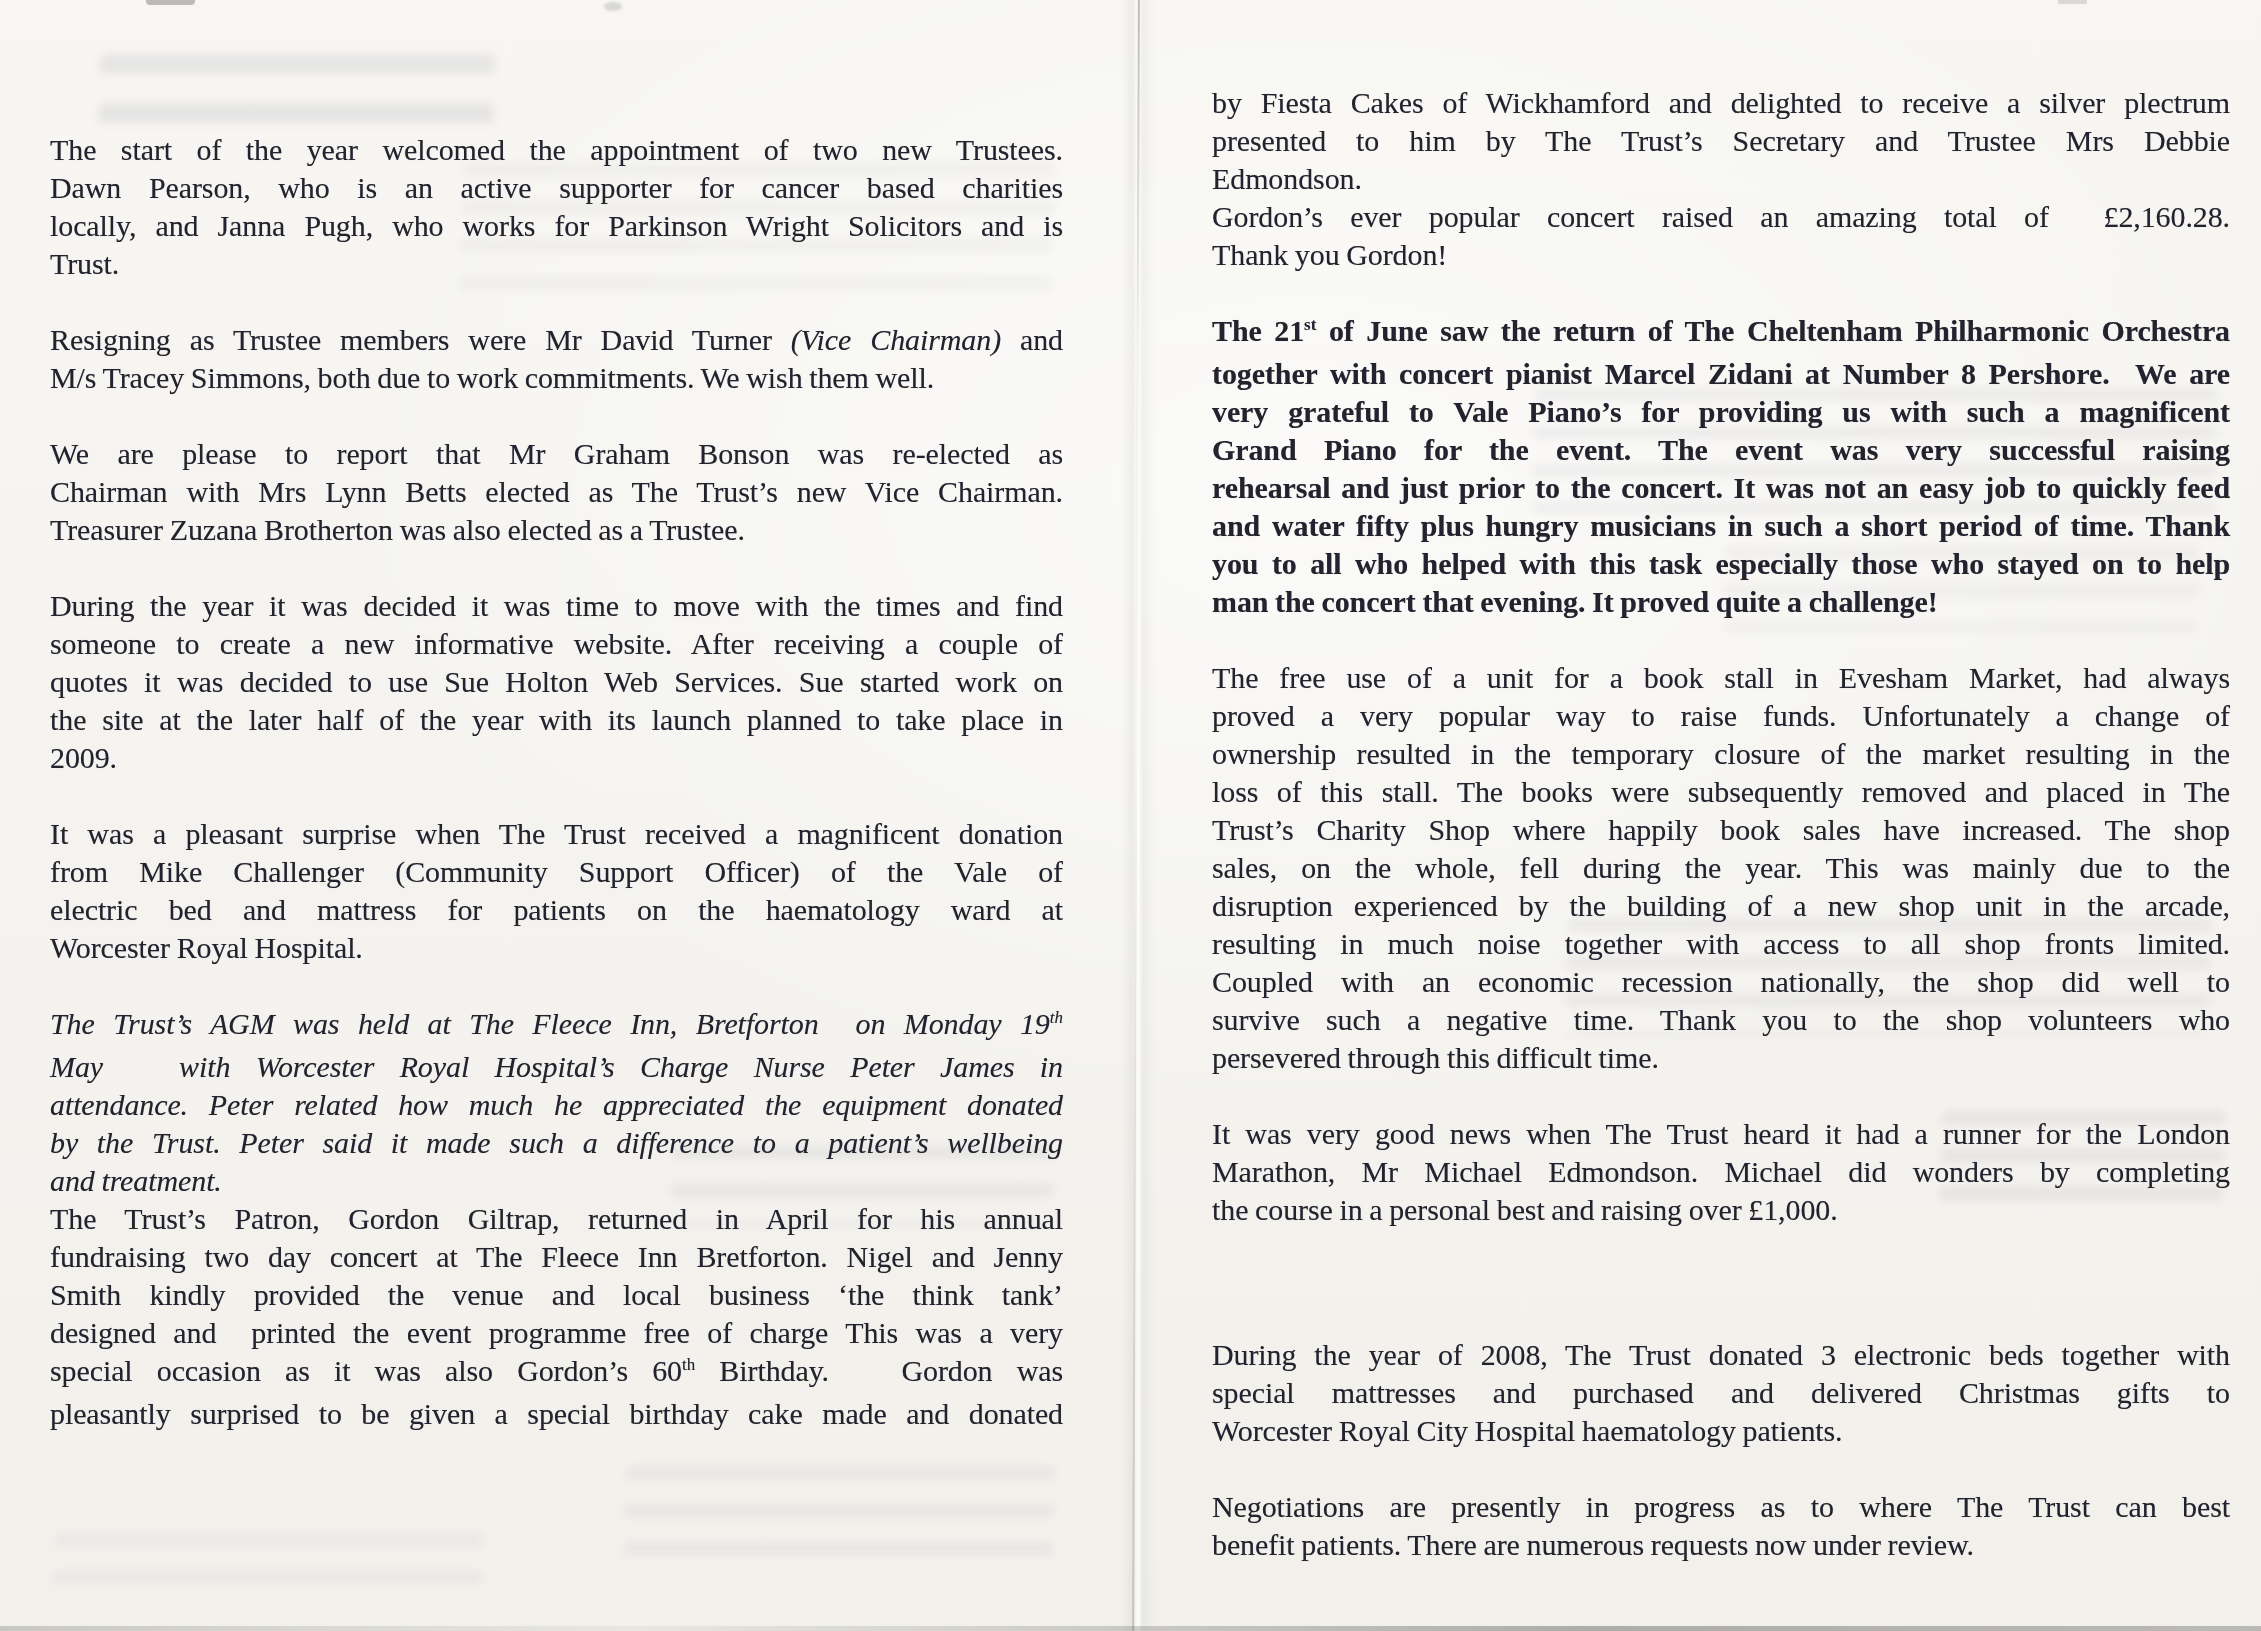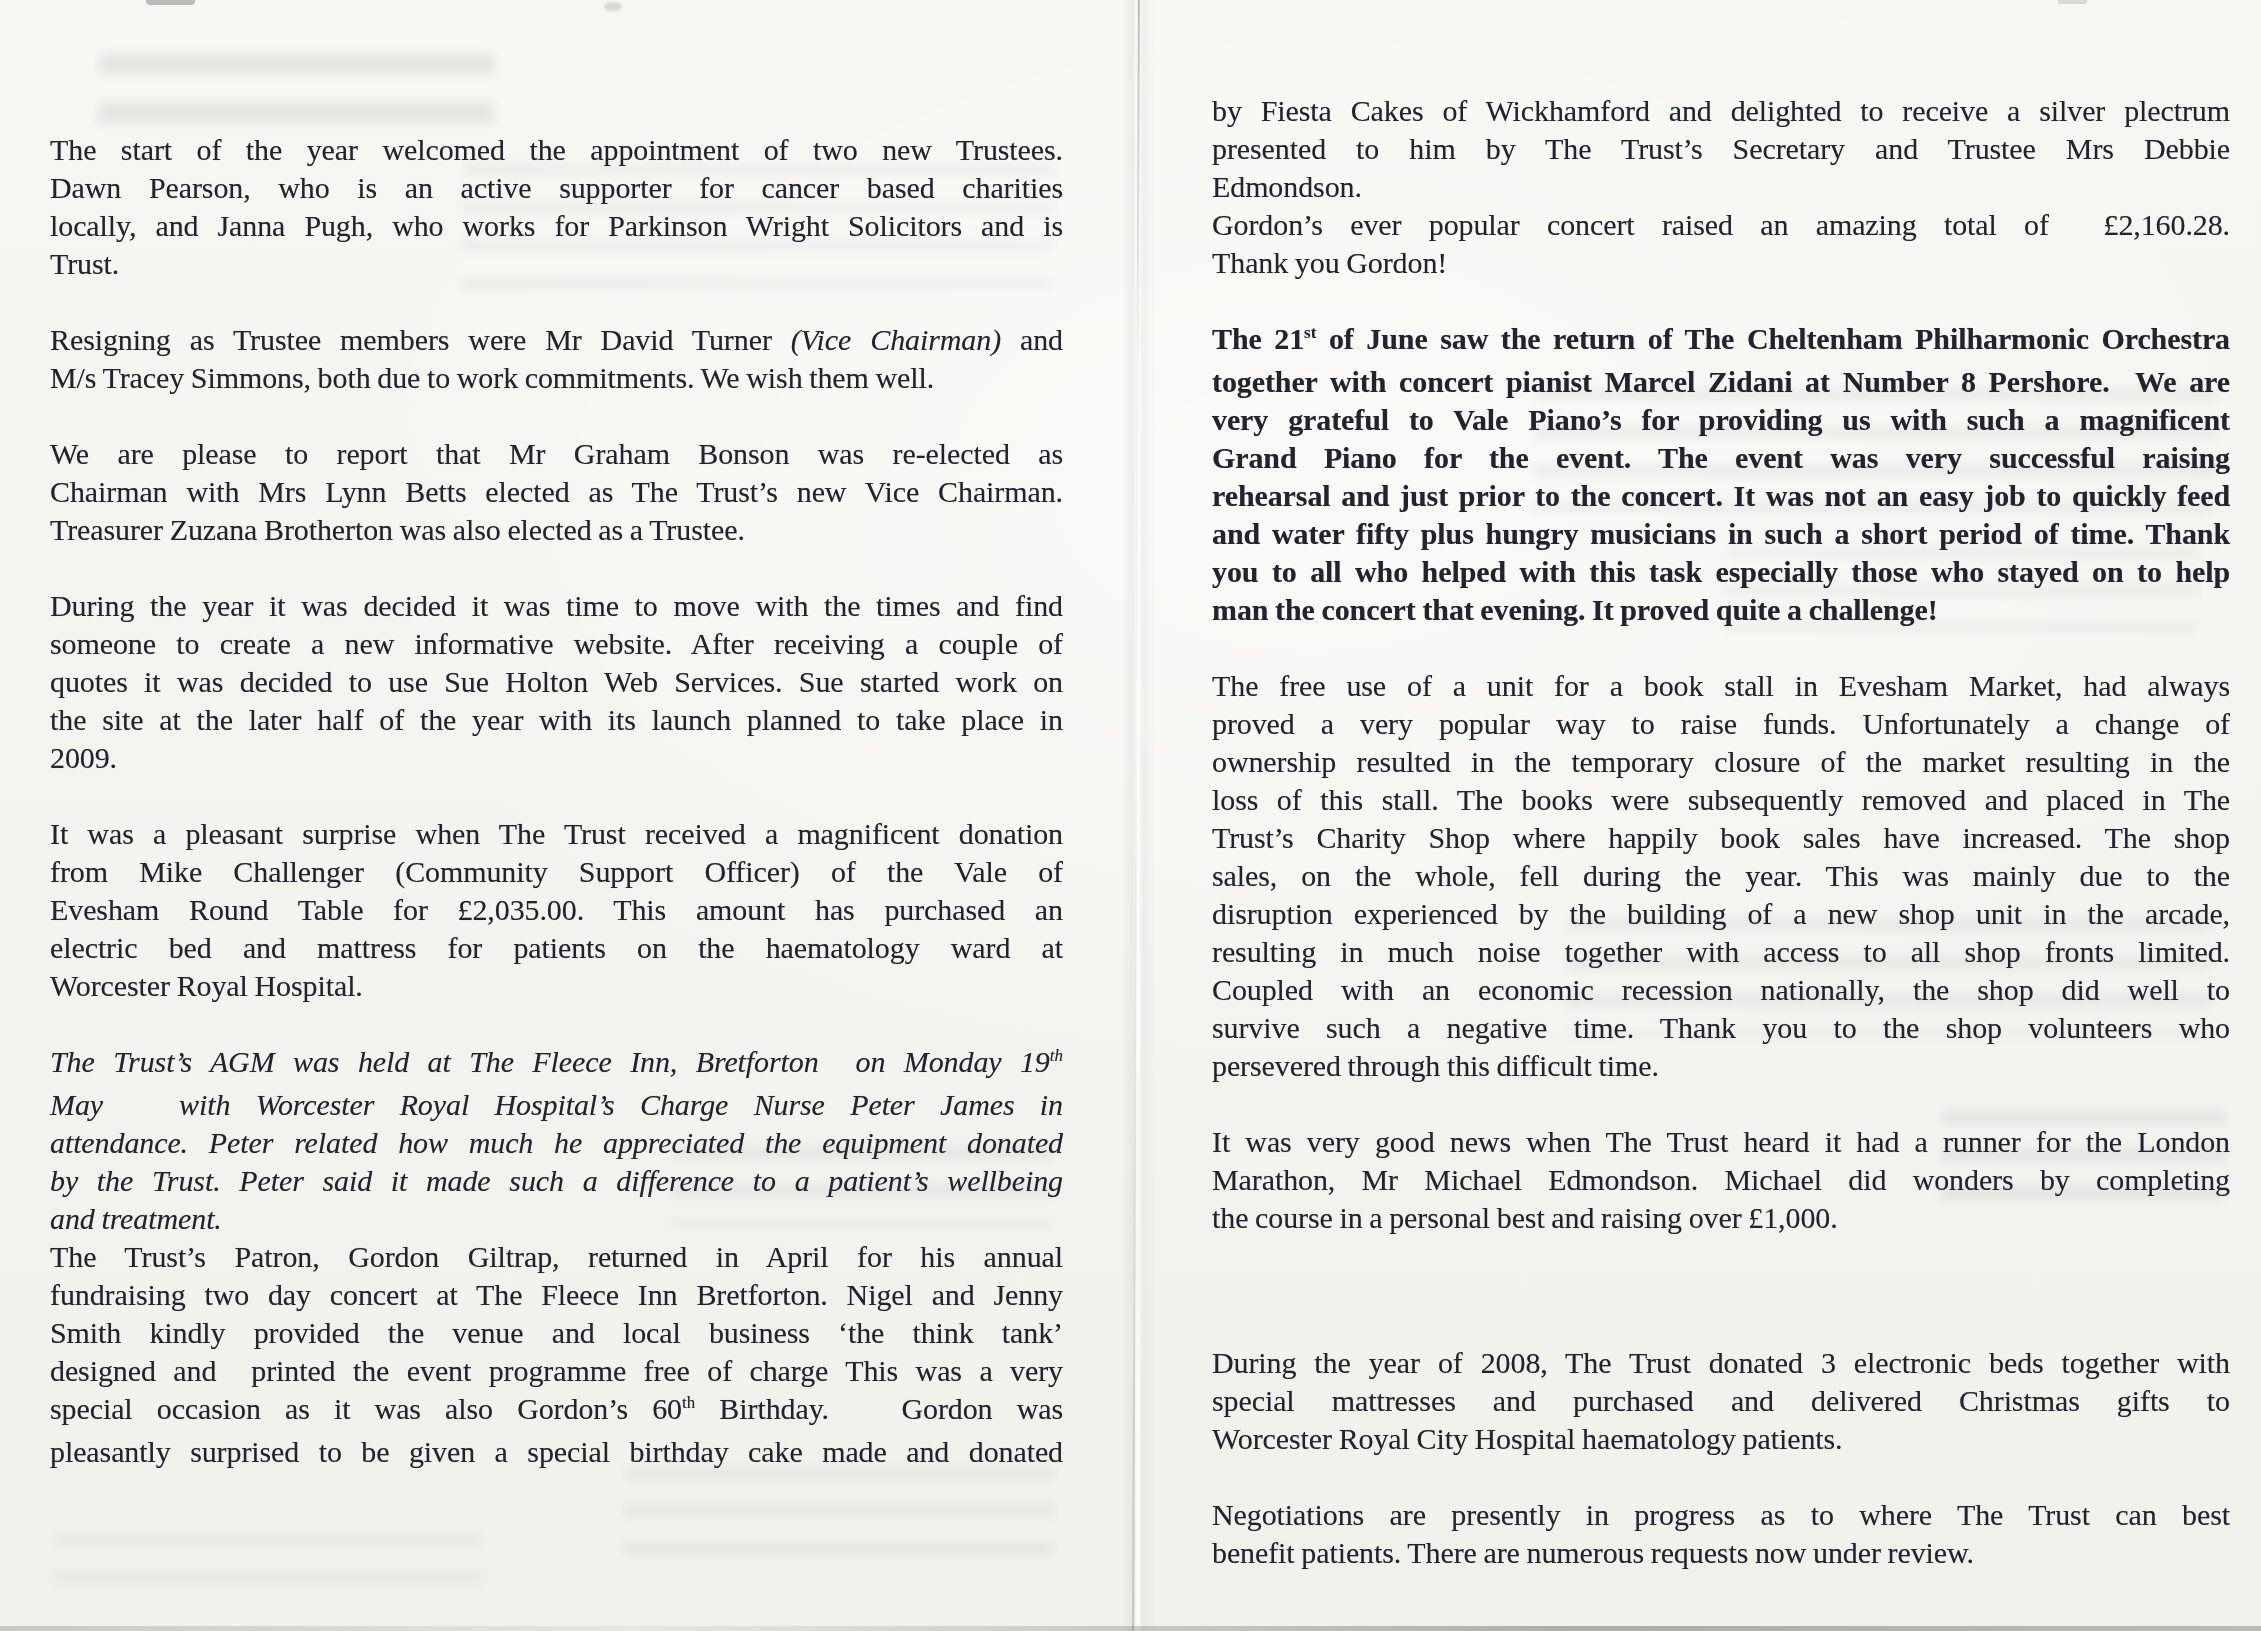--- a/index.html
+++ b/index.html
@@ -93,42 +93,41 @@
       <div class="paragraph" style="margin-top: 38px;">
         <div class="line justify"><span>During the year it was decided it was time to move with the times and find</span></div>
         <div class="line justify"><span>someone to create a new informative website. After receiving a couple of</span></div>
         <div class="line justify"><span>quotes it was decided to use Sue Holton Web Services. Sue started work on</span></div>
         <div class="line justify"><span>the site at the later half of the year with its launch planned to take place in</span></div>
         <div class="line"><span>2009.</span></div>
       </div>
       <div class="paragraph" style="margin-top: 38px;">
         <div class="line justify"><span>It was a pleasant surprise when The Trust received a magnificent donation</span></div>
         <div class="line justify"><span>from Mike Challenger (Community Support Officer) of the Vale of</span></div>
-        <div class="line justify"><span>Evesham Round Table for £2,035.00. This amount has purchased an</span></div>
         <div class="line justify"><span>electric bed and mattress for patients on the haematology ward at</span></div>
         <div class="line"><span>Worcester Royal Hospital.</span></div>
       </div>
       <div class="paragraph" style="margin-top: 38px; font-style: italic;">
         <div class="line justify"><span>The Trust’s AGM was held at The Fleece Inn, Bretforton &nbsp;on Monday 19</span><span class="sup">th</span></div>
         <div class="line justify"><span>May &nbsp; with Worcester Royal Hospital’s Charge Nurse Peter James in</span></div>
         <div class="line justify"><span>attendance. Peter related how much he appreciated the equipment donated</span></div>
         <div class="line justify"><span>by the Trust. Peter said it made such a difference to a patient’s wellbeing</span></div>
         <div class="line"><span>and treatment.</span></div>
       </div>
       <div class="paragraph" style="">
         <div class="line justify"><span>The Trust’s Patron, Gordon Giltrap, returned in April for his annual</span></div>
         <div class="line justify"><span>fundraising two day concert at The Fleece Inn Bretforton. Nigel and Jenny</span></div>
         <div class="line justify"><span>Smith kindly provided the venue and local business ‘the think tank’</span></div>
         <div class="line justify"><span>designed and &nbsp;printed the event programme free of charge This was a very</span></div>
         <div class="line justify"><span>special occasion as it was also Gordon’s 60</span><span class="sup">th</span><span> Birthday. &nbsp; Gordon was</span></div>
         <div class="line justify"><span>pleasantly surprised to be given a special birthday cake made and donated</span></div>
       </div>
     </div>
   <div class="column" id="col-right">
-      <div class="paragraph" style="margin-top: 12px;">
+      <div class="paragraph" style="margin-top: 4px;">
         <div class="line justify"><span>by Fiesta Cakes of Wickhamford and delighted to receive a silver plectrum</span></div>
         <div class="line justify"><span>presented to him by The Trust’s Secretary and Trustee Mrs Debbie</span></div>
         <div class="line"><span>Edmondson.</span></div>
         <div class="line justify"><span>Gordon’s ever popular concert raised an amazing total of &nbsp;£2,160.28.</span></div>
         <div class="line"><span>Thank you Gordon!</span></div>
       </div>
       <div class="paragraph" style="margin-top: 38px; font-weight: bold;">
         <div class="line justify"><span>The 21</span><span class="sup">st</span><span> of June saw the return of The Cheltenham Philharmonic Orchestra</span></div>
         <div class="line justify"><span>together with concert pianist Marcel Zidani at Number 8 Pershore. &nbsp;We are</span></div>
         <div class="line justify"><span>very grateful to Vale Piano’s for providing us with such a magnificent</span></div>

